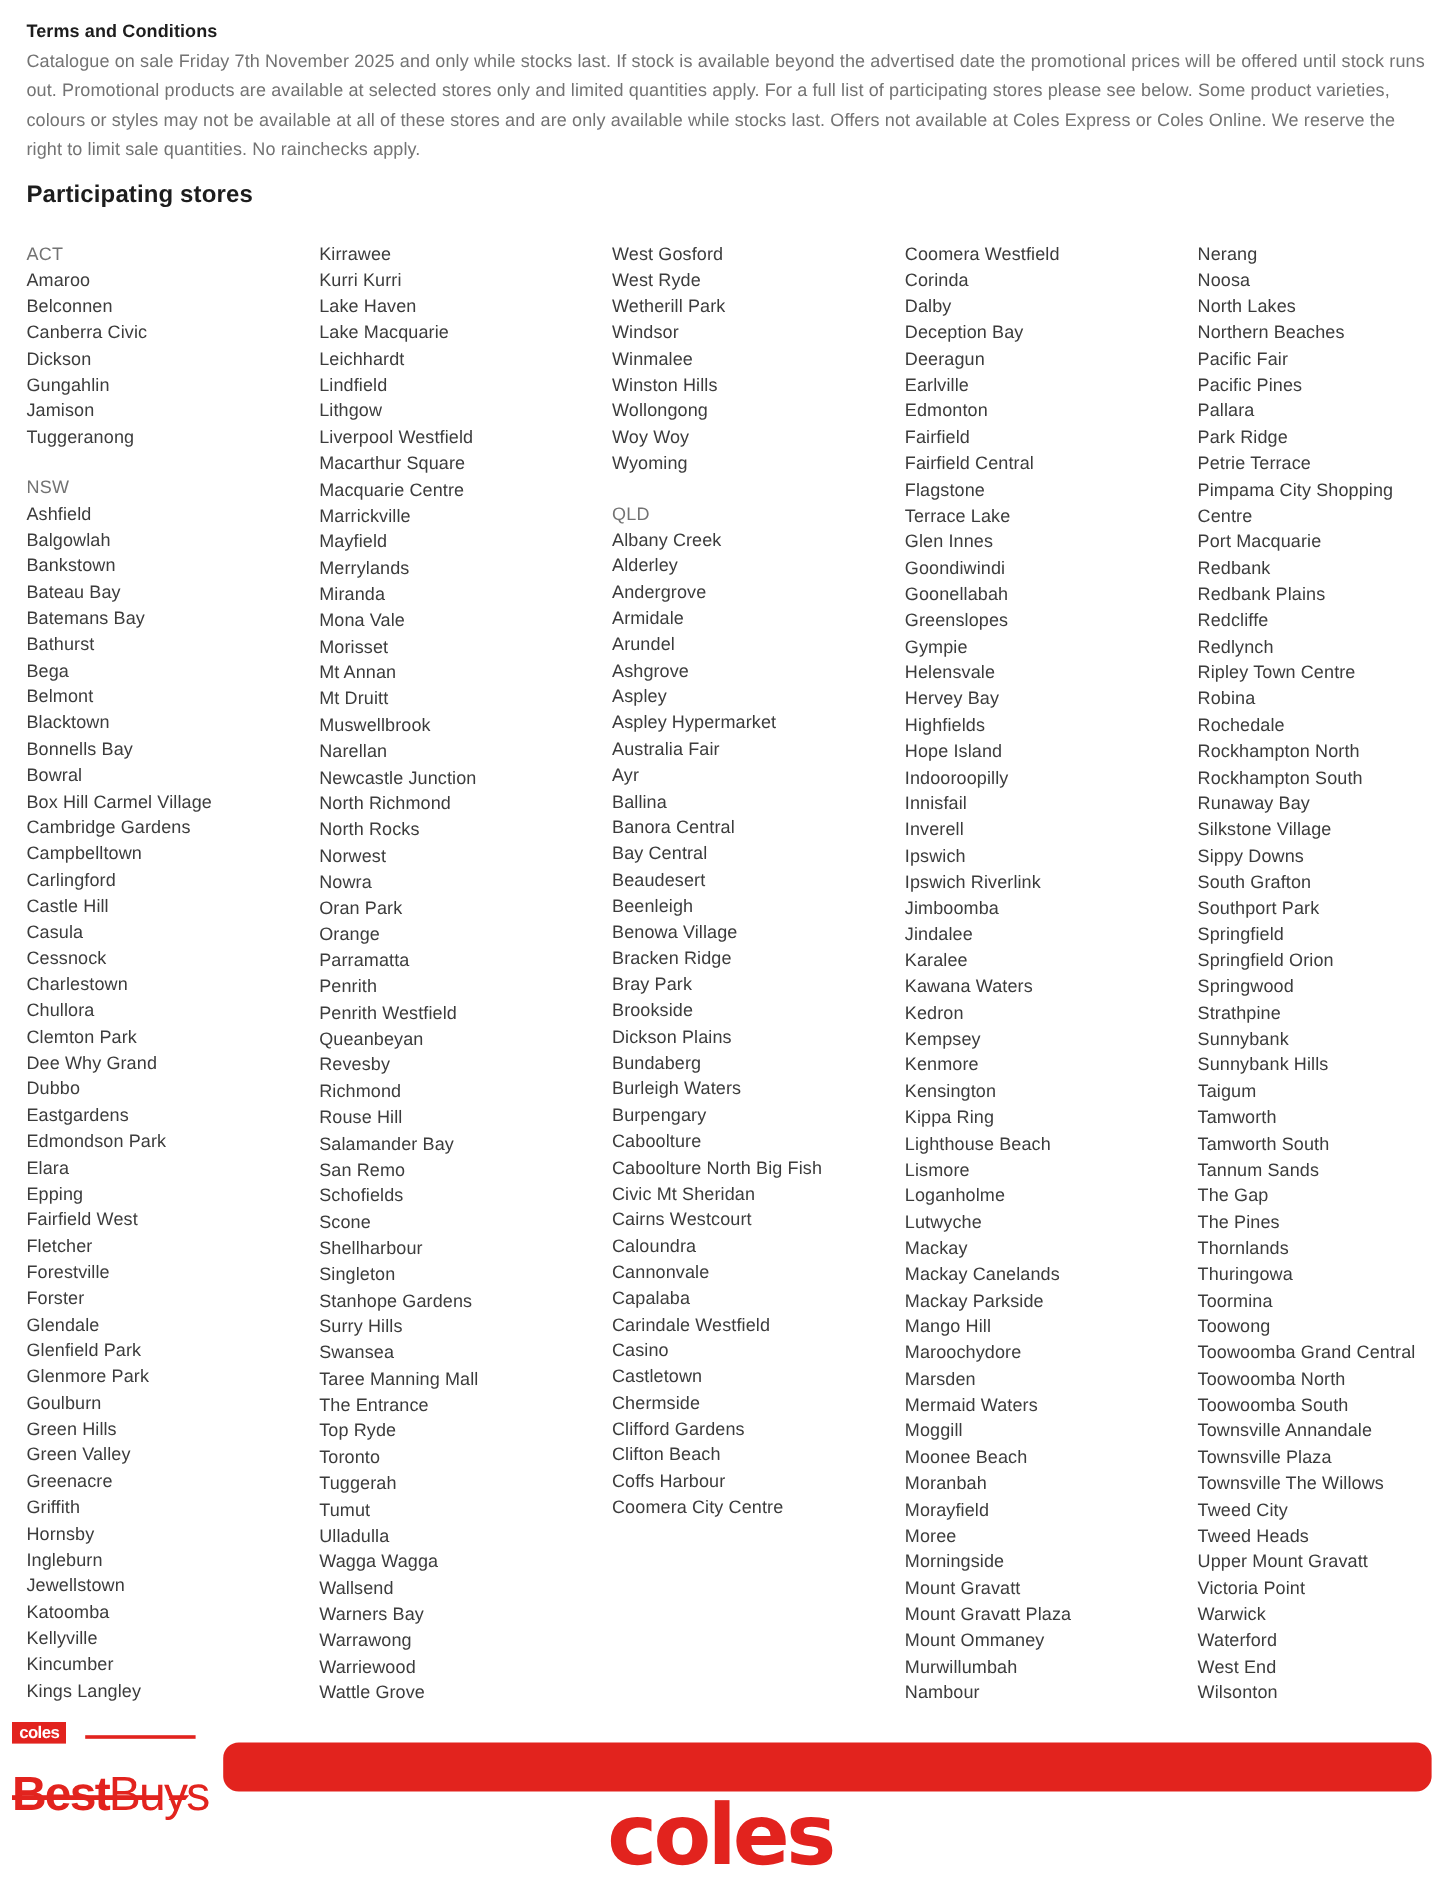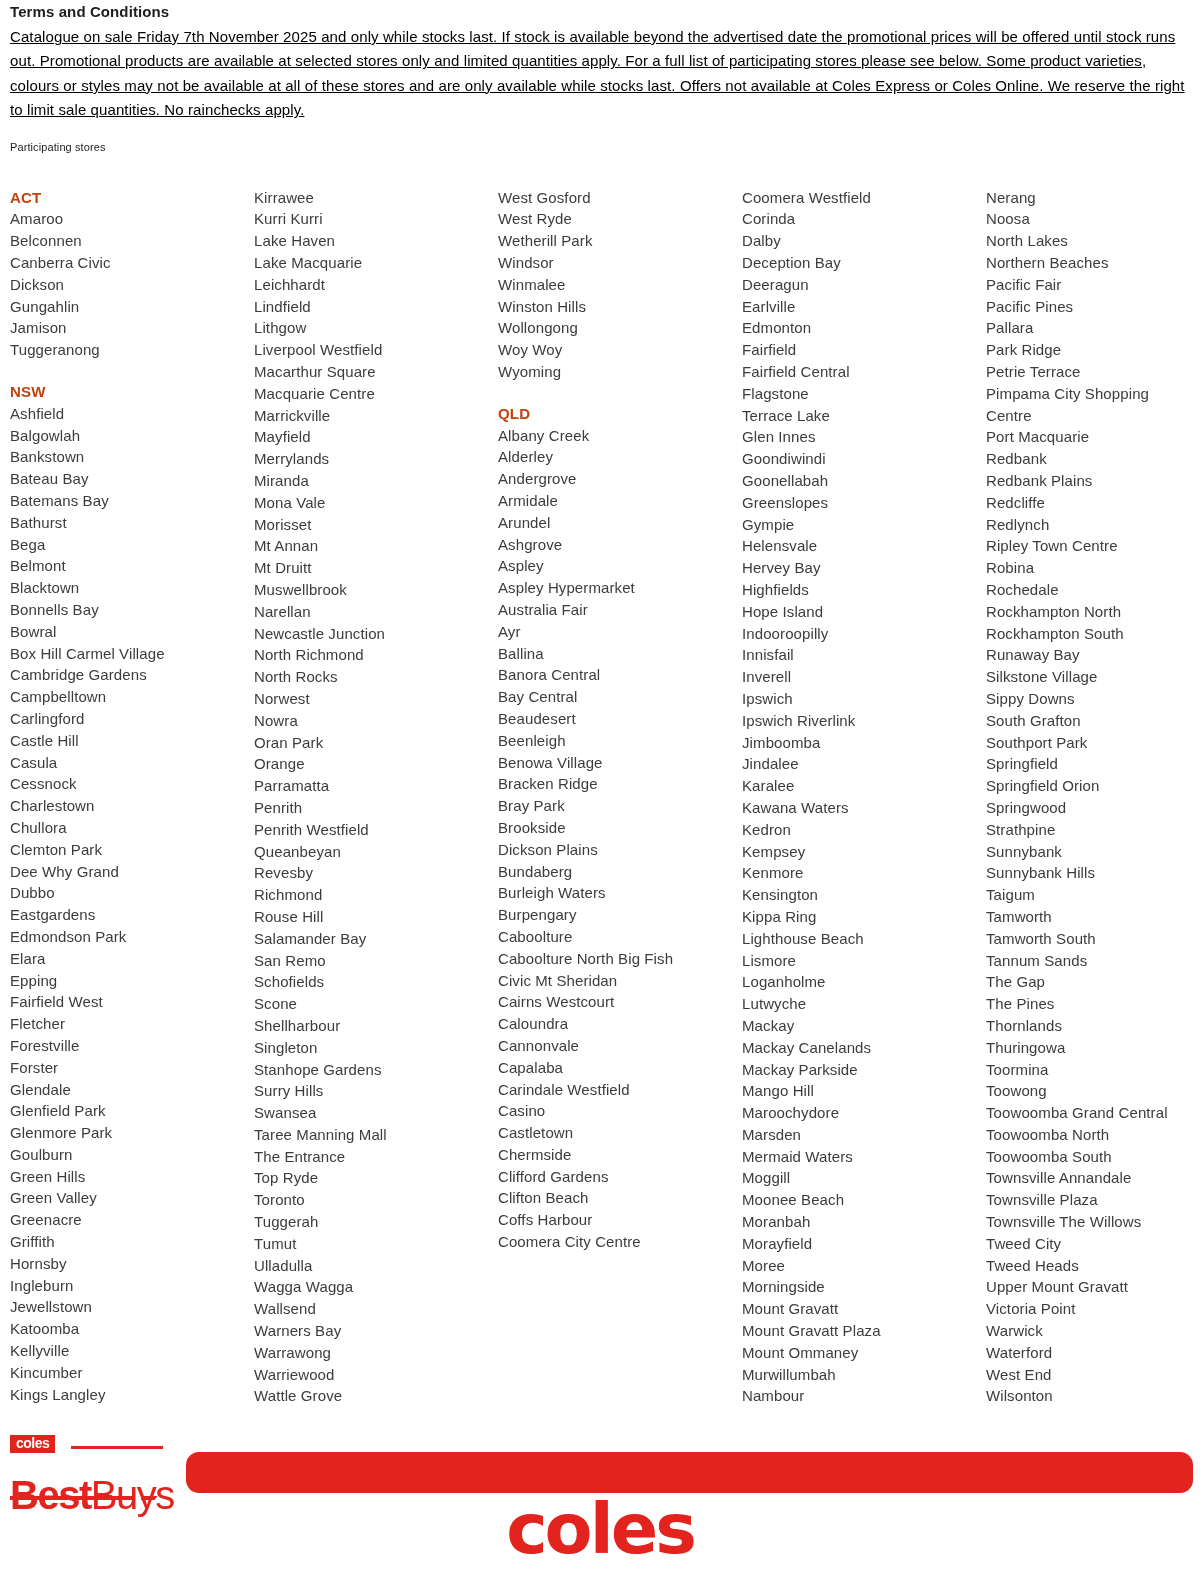--- a/index.html
+++ b/index.html
@@ -3,40 +3,40 @@
 <meta charset="utf-8">
 <style>
   :root { --brand-red: #E2231E; --ink: #3a3a3a; --ink-dark: #1d1d1d; }
   * { margin: 0; padding: 0; box-sizing: border-box; }
   html, body { background: #ffffff; }
   body { font-family: "Liberation Sans", sans-serif; color: var(--ink); }
   .page {
     position: relative; width: 1200px; height: 1569px;
     background: #ffffff; overflow: hidden; margin: 0 auto;
   }
-  .content { padding: 3px 10px 0 10px; }
+  .content { padding: 18px 10px 0 10px; margin-left: 12px; }
   .terms-title {
     font-size: 15px; font-weight: bold; color: var(--ink-dark);
     line-height: 17px; margin-bottom: 5px; letter-spacing: .1px;
   }
   .terms-body {
-    font-size: 15px; line-height: 24.4px; color: #000000;
-    max-width: 1180px; letter-spacing: .1px; text-decoration: underline;
+    font-size: 15px; line-height: 24.4px; color: #737373;
+    max-width: 1180px; letter-spacing: .1px;
   }
   .stores-title {
-    font-size: 11px; font-weight: normal; color: var(--ink-dark);
+    font-size: 20px; font-weight: bold; color: var(--ink-dark);
     margin-top: 15px; line-height: 18px; letter-spacing: .1px;
   }
   .stores-columns { display: flex; margin-top: 31px; width: 1190px; }
   .store-column { width: 244px; flex: 0 0 auto; }
   .store-column:last-child { width: auto; flex: 1 1 auto; }
   .store-group { margin-top: 20px; }
   .store-column .store-group:first-child { margin-top: 0; }
   .state-header {
-    font-size: 15px; font-weight: bold; color: #c2410c;
+    font-size: 15px; font-weight: normal; color: #737373;
     line-height: 21.8px; letter-spacing: .2px;
   }
   .store-item {
     font-size: 15px; color: #3c3c3c; line-height: 21.8px;
     letter-spacing: .1px; padding-right: 14px;
   }
   
   .bestbuys-logo { position: absolute; left: 10px; top: 1433px; width: 176px; height: 72px; }
   .coles-badge {
     position: absolute; left: 0; top: 2px; background: var(--brand-red);

